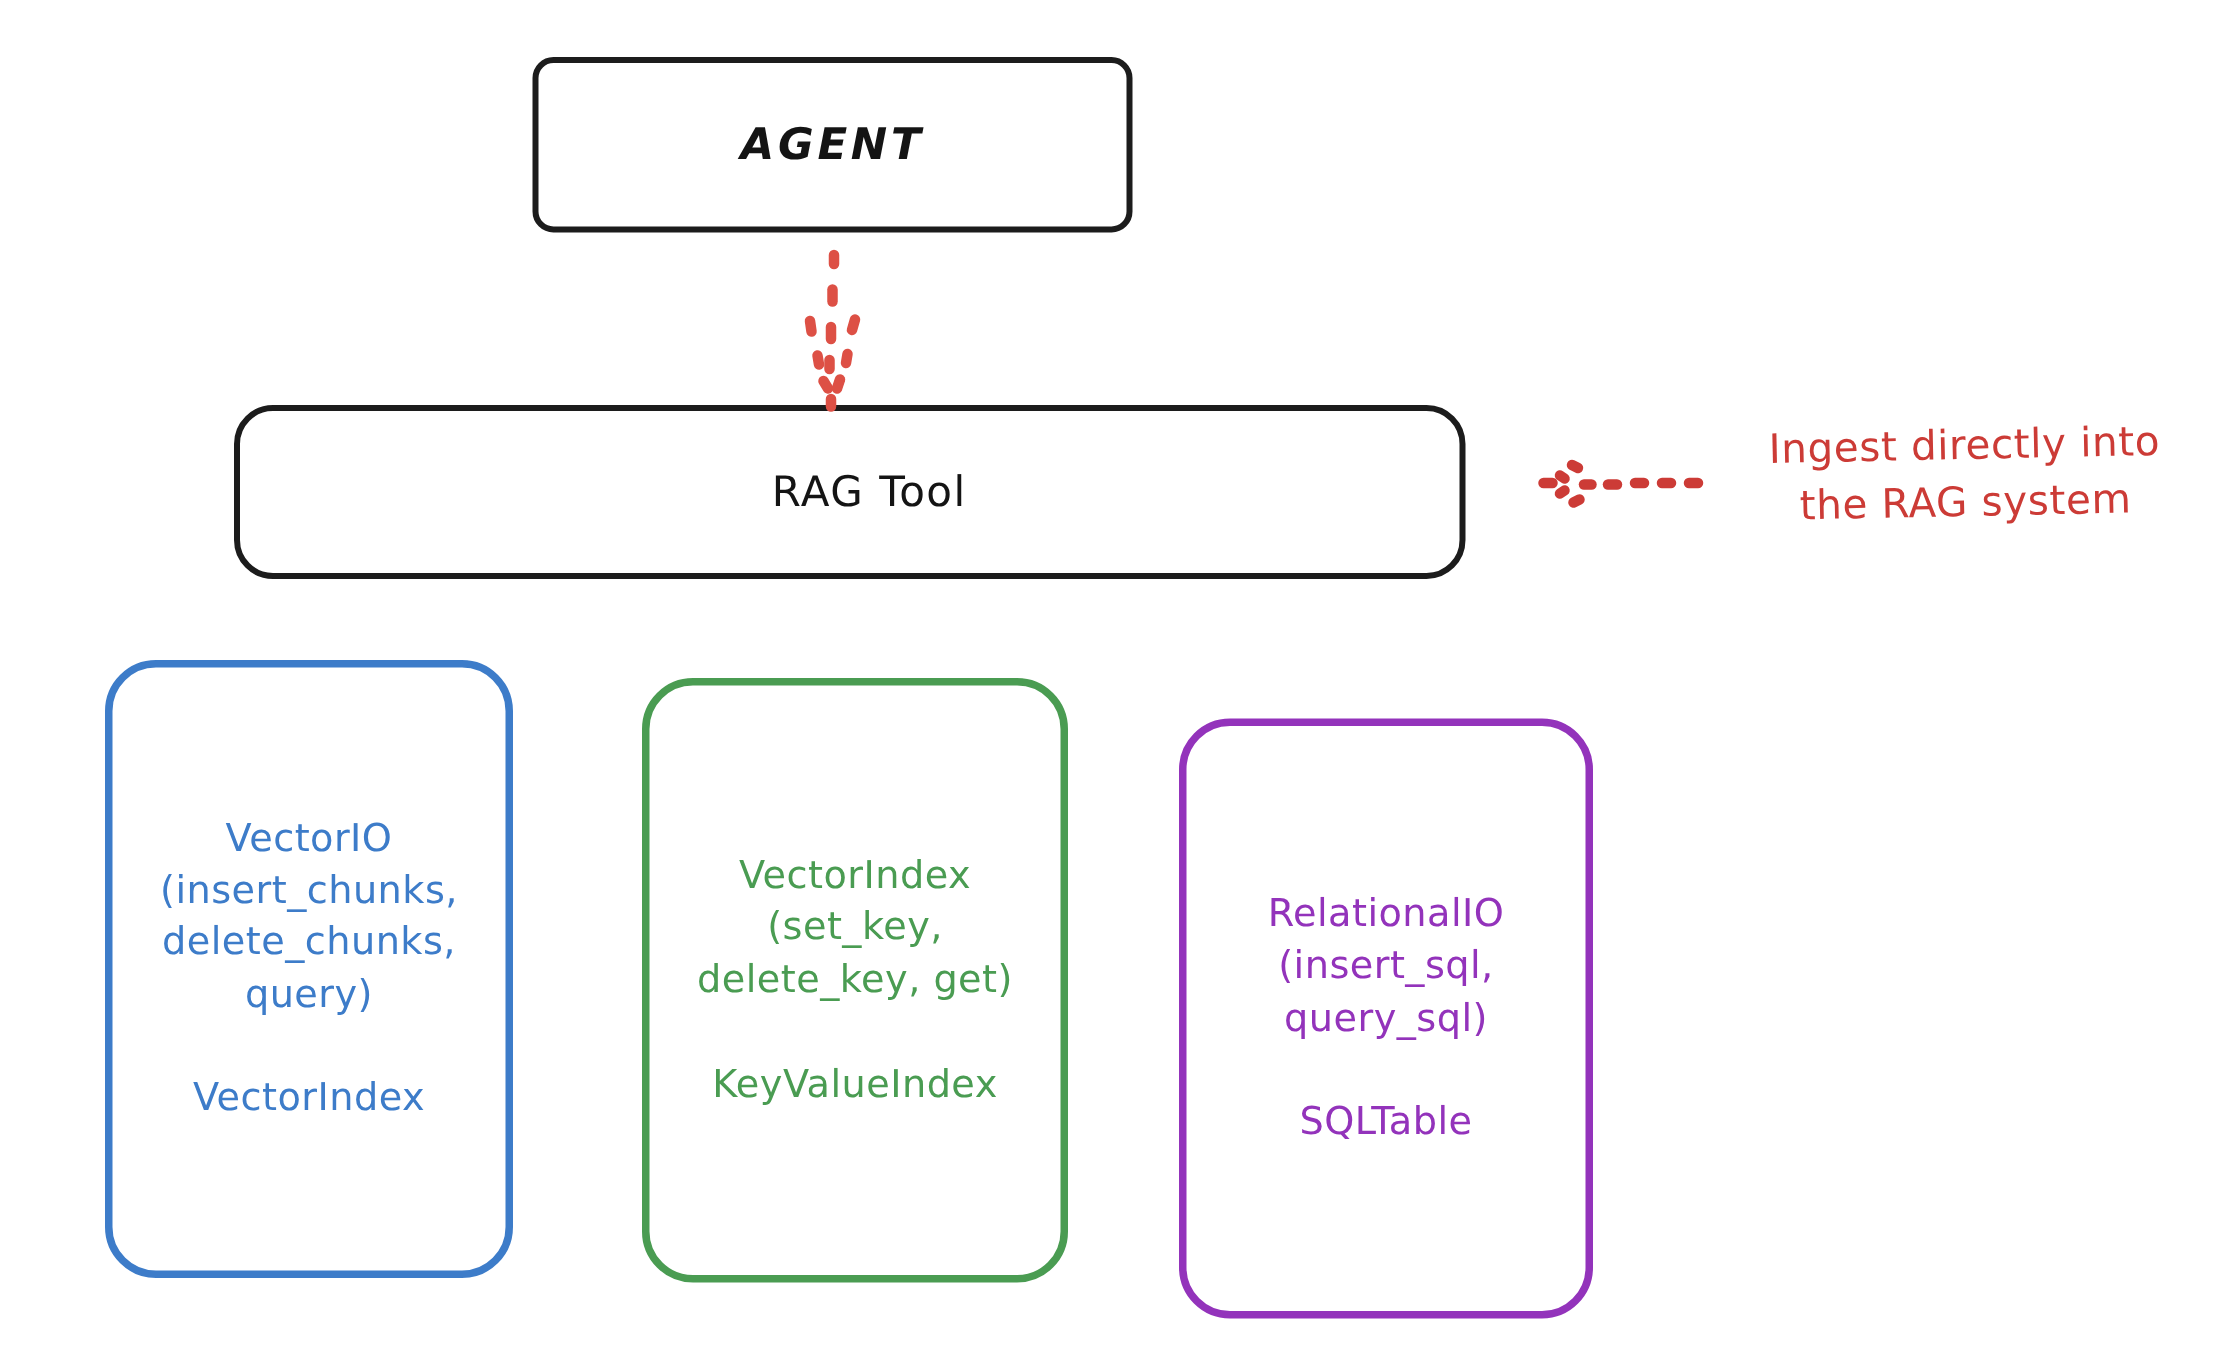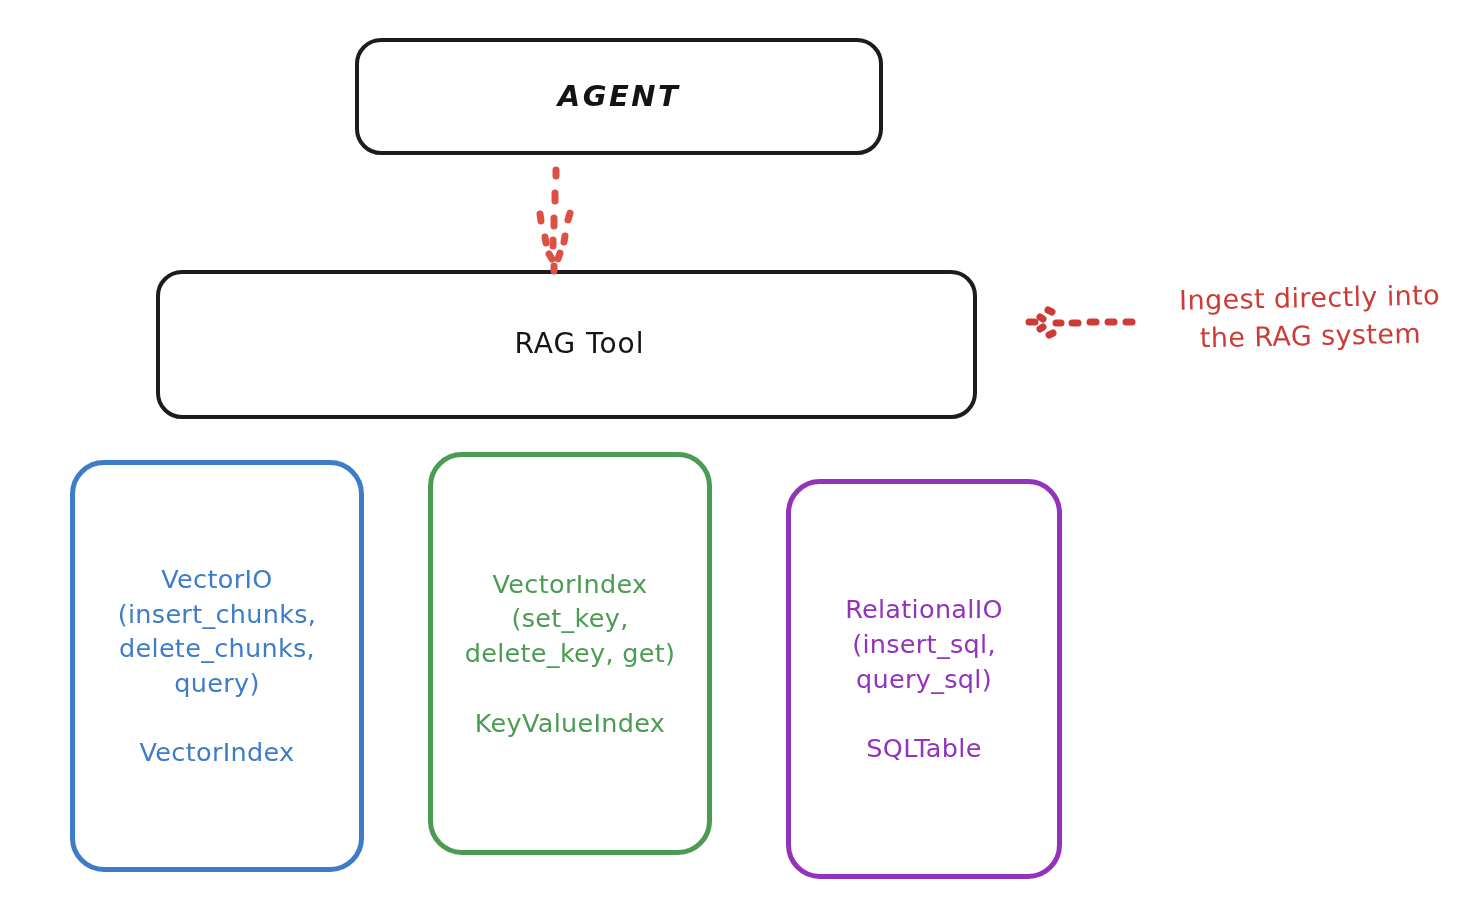--- a/index.html
+++ b/index.html
@@ -29,40 +29,40 @@
   .node .label {
     white-space: pre-line;
     line-height: 1.32;
     letter-spacing: 0.5px;
   }
 
   
   #agent-box {
     left: 355px;
     top: 38px;
-    width: 528px;
+    width: 400px;
     height: 117px;
     border: 4px solid #1c1c1c;
-    border-radius: 26px;
+    border-radius: 14px;
   }
   #agent-box .label {
     font-family: "DejaVu Sans", sans-serif;
     font-size: 29px;
     font-style: italic;
     font-weight: 600;
     color: #141414;
     letter-spacing: 2.5px;
   }
 
   
   #rag-tool-box {
     left: 156px;
     top: 270px;
     width: 821px;
-    height: 149px;
+    height: 116px;
     border: 4px solid #1c1c1c;
     border-radius: 26px;
     padding-left: 26px;
   }
   #rag-tool-box .label {
     font-size: 28px;
     font-weight: 500;
     color: #141414;
     letter-spacing: 1px;
   }
@@ -75,22 +75,22 @@
     align-items: center;
   }
   .provider-box .label {
     font-size: 25.5px;
     font-weight: 500;
     letter-spacing: 0.3px;
     line-height: 1.36;
   }
   #vector-io-box {
     left: 70px;
-    top: 460px;
-    width: 294px;
+    top: 440px;
+    width: 272px;
     height: 412px;
     border-color: #3d7cc9;
   }
   #vector-io-box .label { color: #3d7cc9; }
 
   #key-value-io-box {
     left: 428px;
     top: 452px;
     width: 284px;
     height: 403px;

